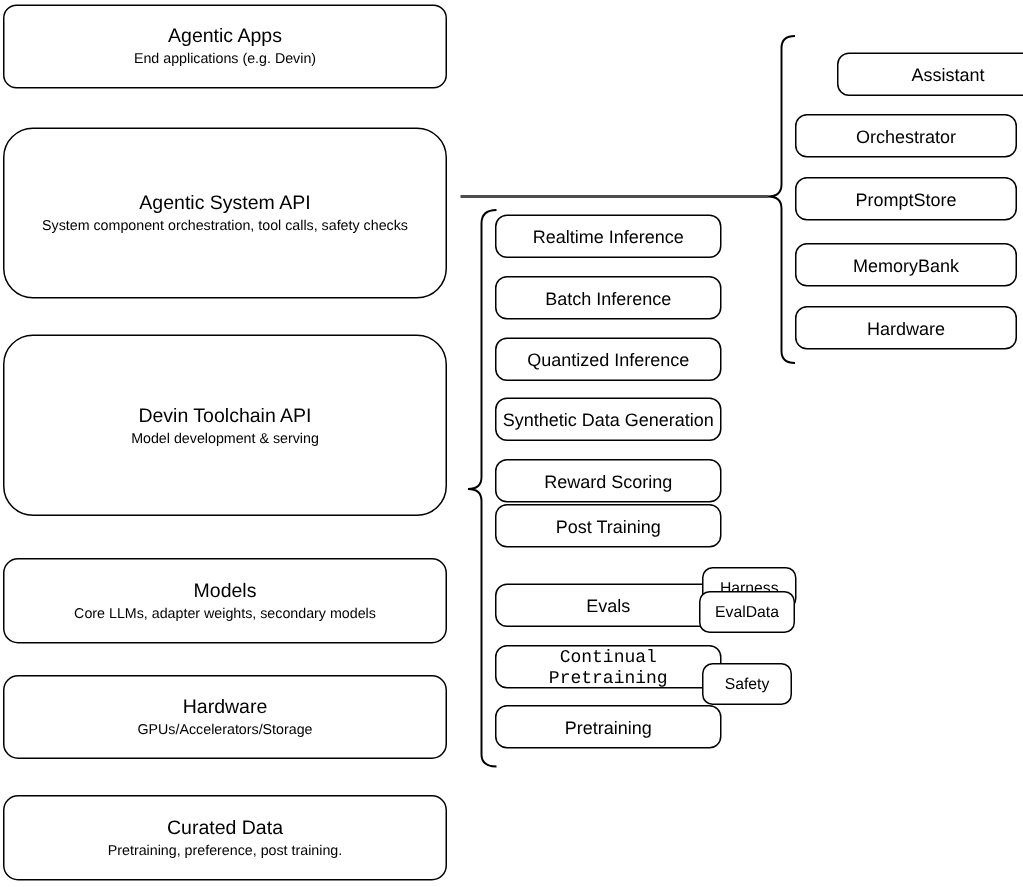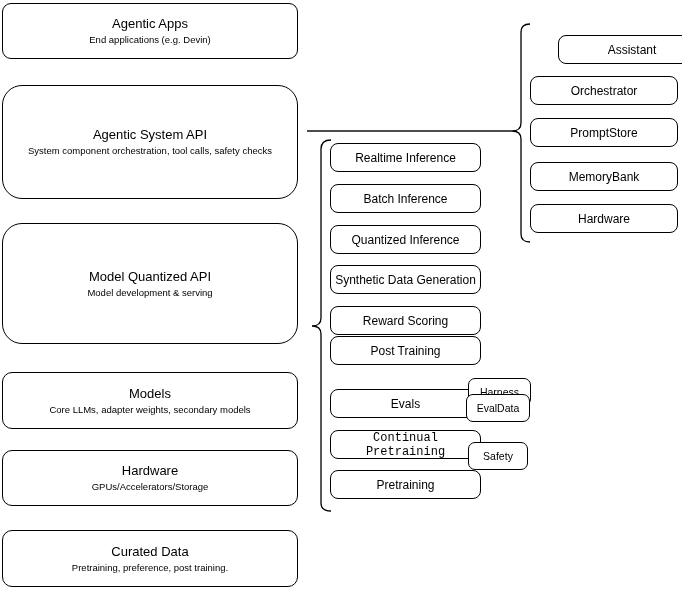--- a/index.html
+++ b/index.html
@@ -57,21 +57,21 @@
 
   <div class="lbox b1">
     <div class="box-title">Agentic Apps</div>
     <div class="box-subtitle">End applications (e.g. Devin)</div>
   </div>
   <div class="lbox b2">
     <div class="box-title">Agentic System API</div>
     <div class="box-subtitle">System component orchestration, tool calls, safety checks</div>
   </div>
   <div class="lbox b3">
-    <div class="box-title">Model Quantized API</div>
+    <div class="box-title">Devin Toolchain API</div>
     <div class="box-subtitle">Model development &amp; serving</div>
   </div>
   <div class="lbox b4">
     <div class="box-title">Models</div>
     <div class="box-subtitle">Core LLMs, adapter weights, secondary models</div>
   </div>
   <div class="lbox b6">
     <div class="box-title">Curated Data</div>
     <div class="box-subtitle">Pretraining, preference, post training.</div>
   </div>

